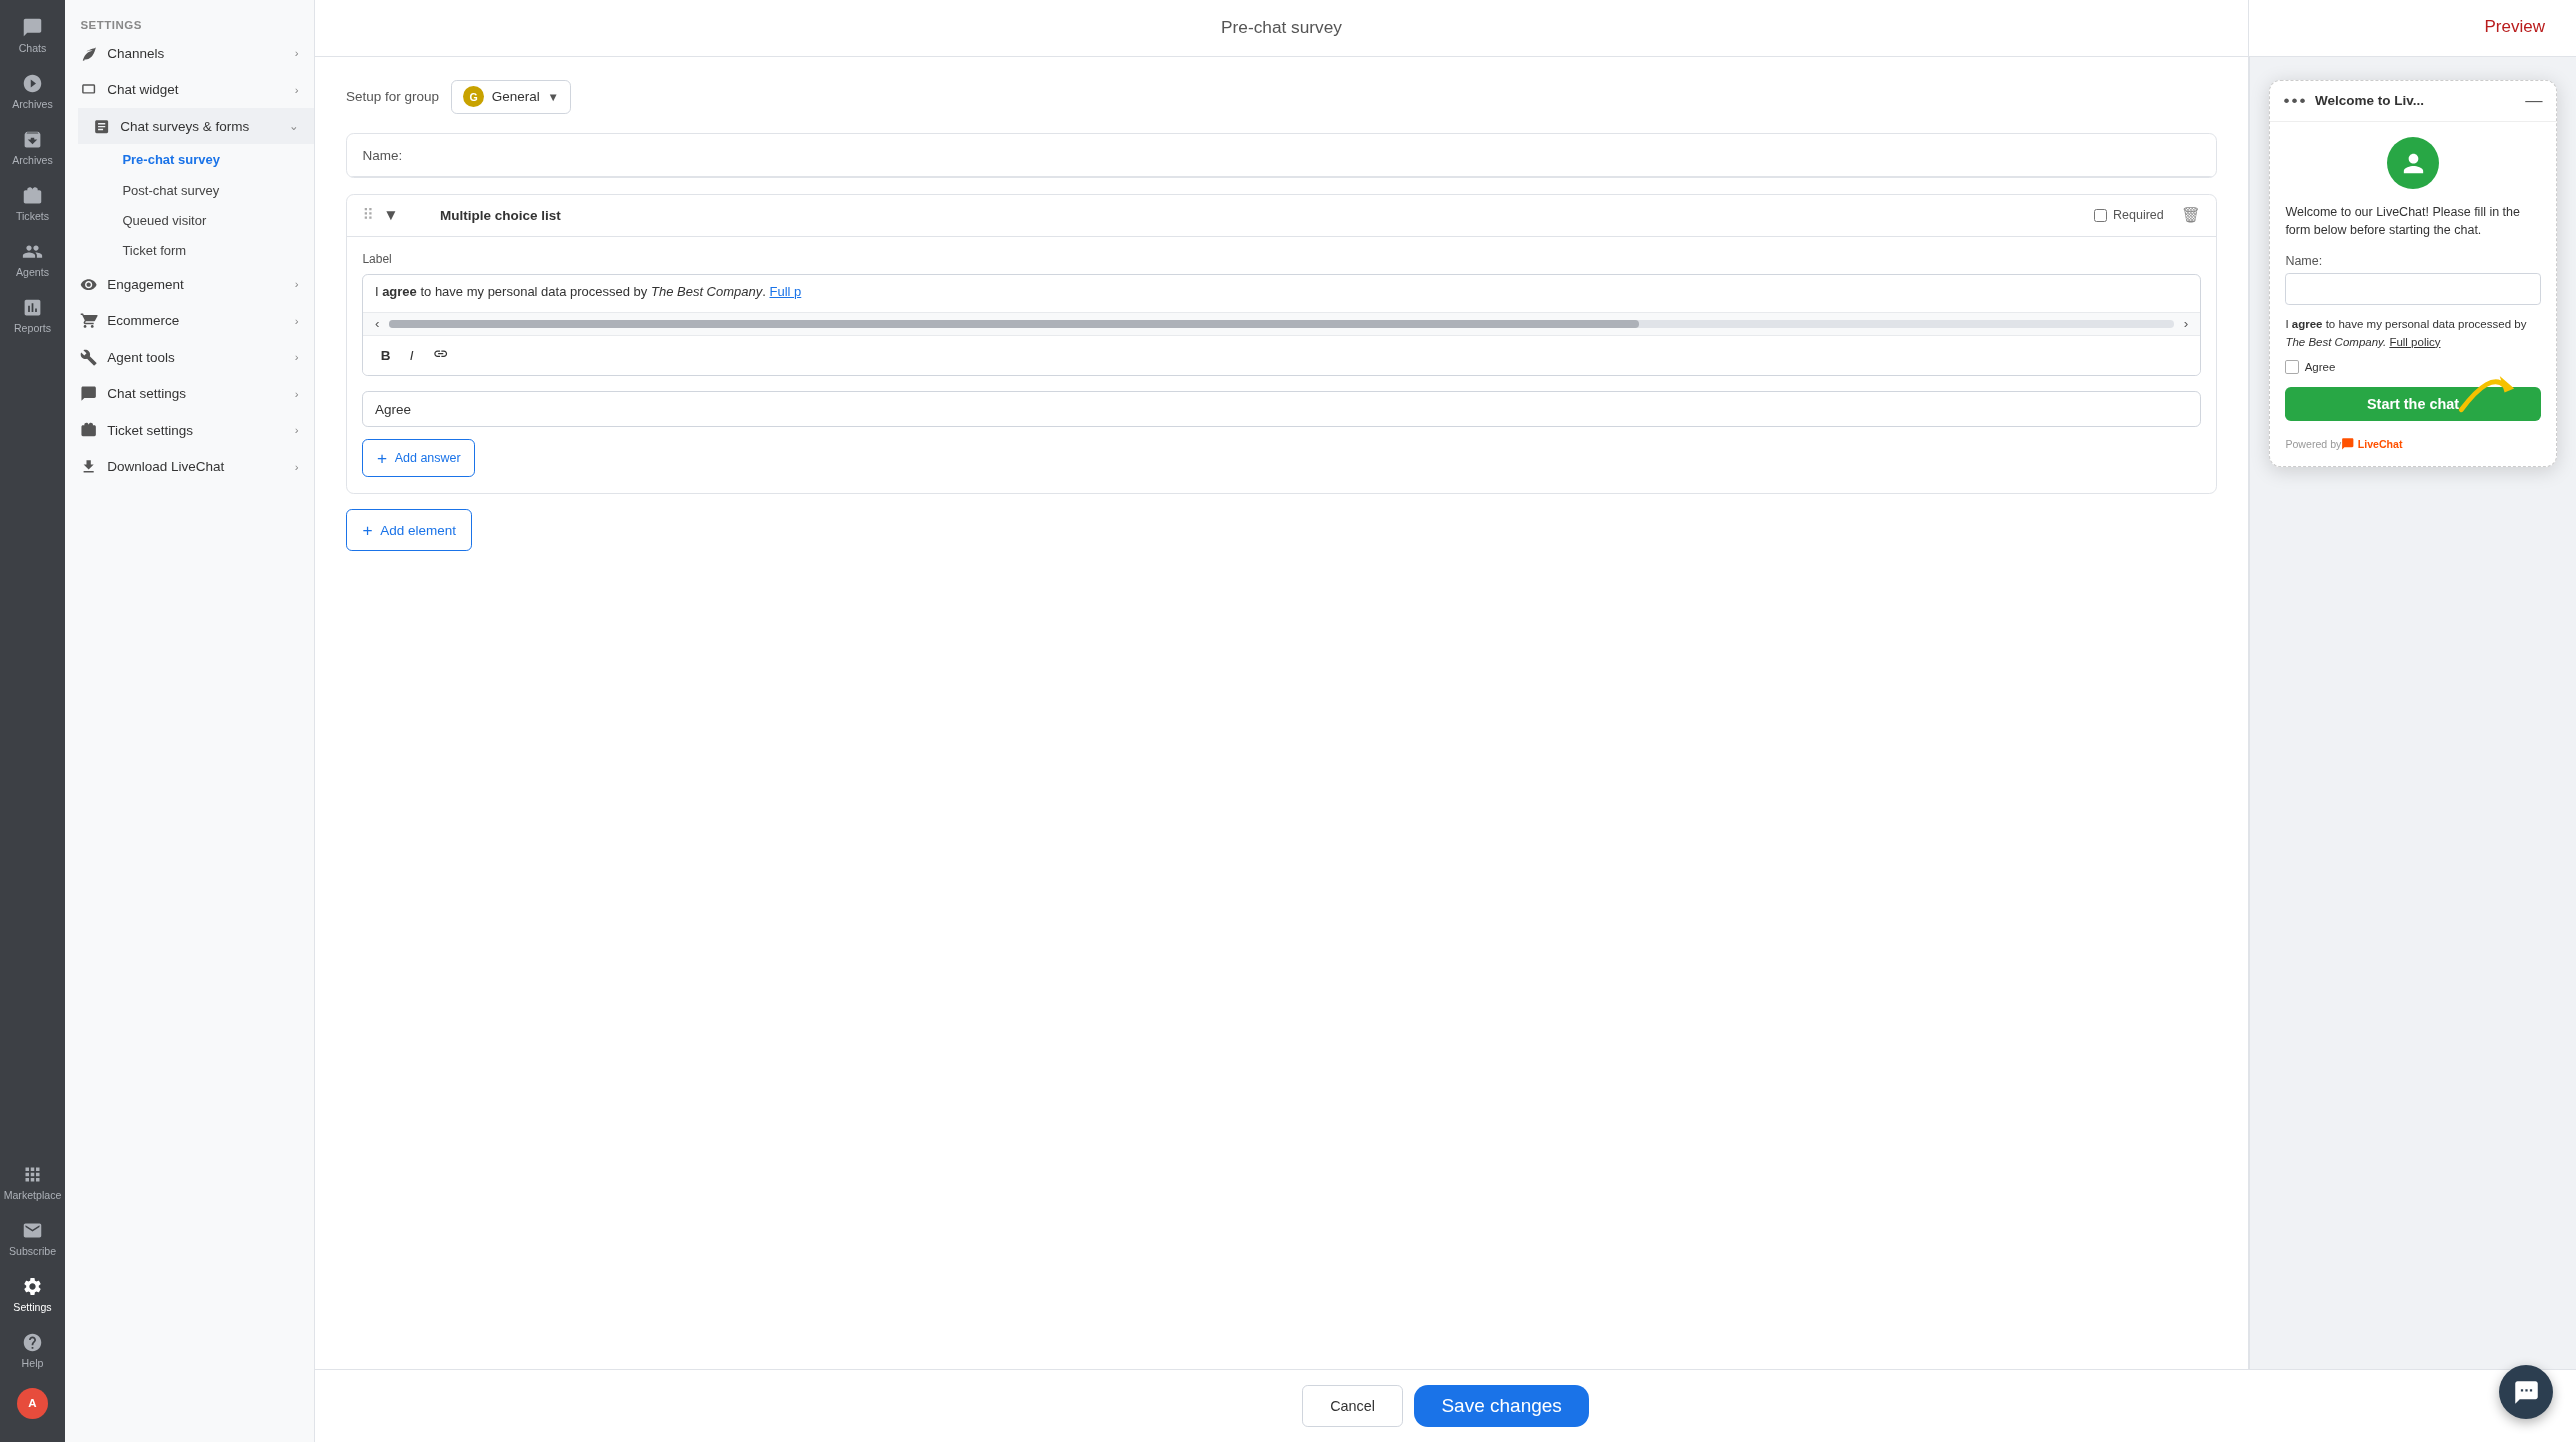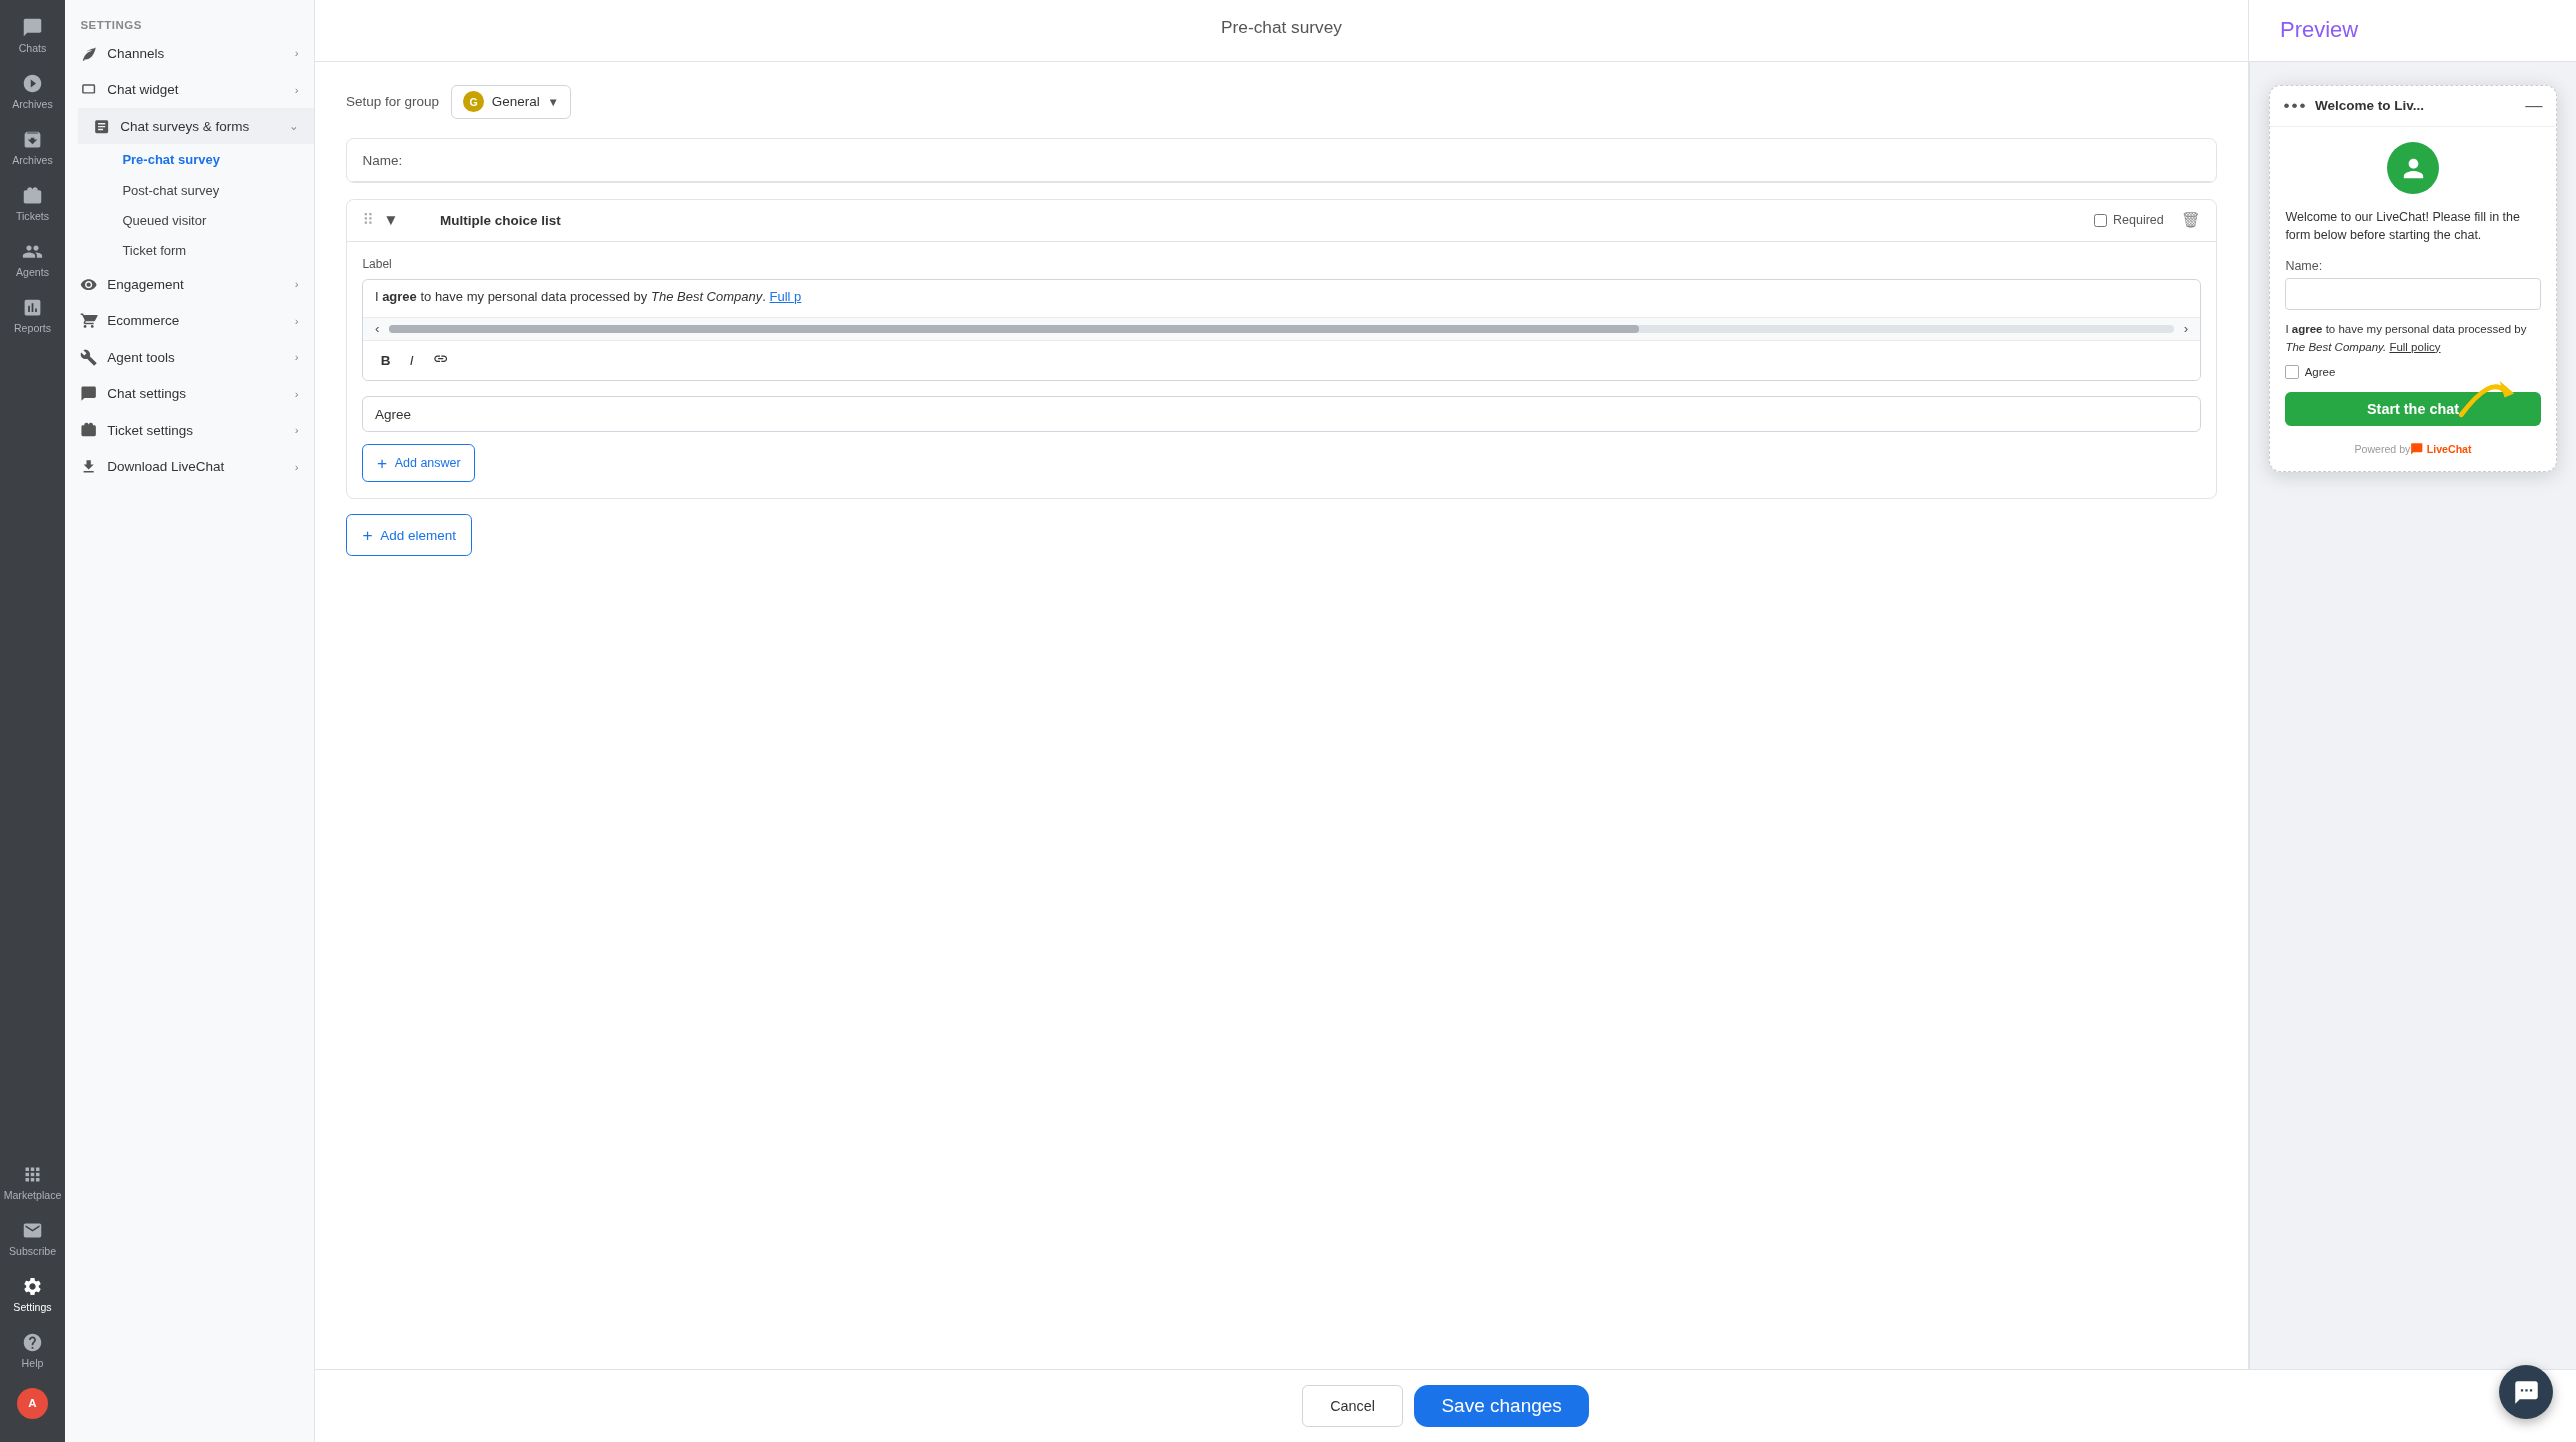--- a/index.html
+++ b/index.html
@@ -454,21 +454,20 @@
       font-weight: 600;
       cursor: pointer;
       margin-bottom: 15.4px;
     }
     .powered-by {
       text-align: center;
       font-size: 10.6px;
       color: #999;
       display: flex;
       align-items: center;
-      justify-content: center;
       gap: 0;
     }
     .livechat-logo {
       display: flex;
       align-items: center;
       gap: 2.9px;
       font-size: 10.6px;
       font-weight: 600;
       color: #ff5100;
     }
@@ -643,21 +642,21 @@
       </svg>
     <span>Download LiveChat</span>
     <span class="chevron">›</span>
   </div>
 </div>
 
 <div class="main-content">
 
   <div style="display:flex; border-bottom:1px solid #e0e3e8; background:#fff; flex-shrink:0;">
     <div style="flex:1; padding:17.3px 31px; font-size:17.3px; font-weight:500; color:#555; text-align:center; border-right:1px solid #e0e3e8;">Pre-chat survey</div>
-    <div style="width:327px; padding:17.3px 31px; font-size:22px; font-weight:500; color:#8b5cf6; text-align:left;">Preview</div>
+    <div style="width:327px; padding:17.3px 31px; font-size:17px; font-weight:500; color:#b91c1c; text-align:right;">Preview</div>
   </div>
 
   <div class="content-area">
 
     <div class="settings-panel scrollbar-custom">
 
       <div class="group-selector">
         <label>Setup for group</label>
         <div class="group-dropdown">
           <div class="group-badge">G</div>

